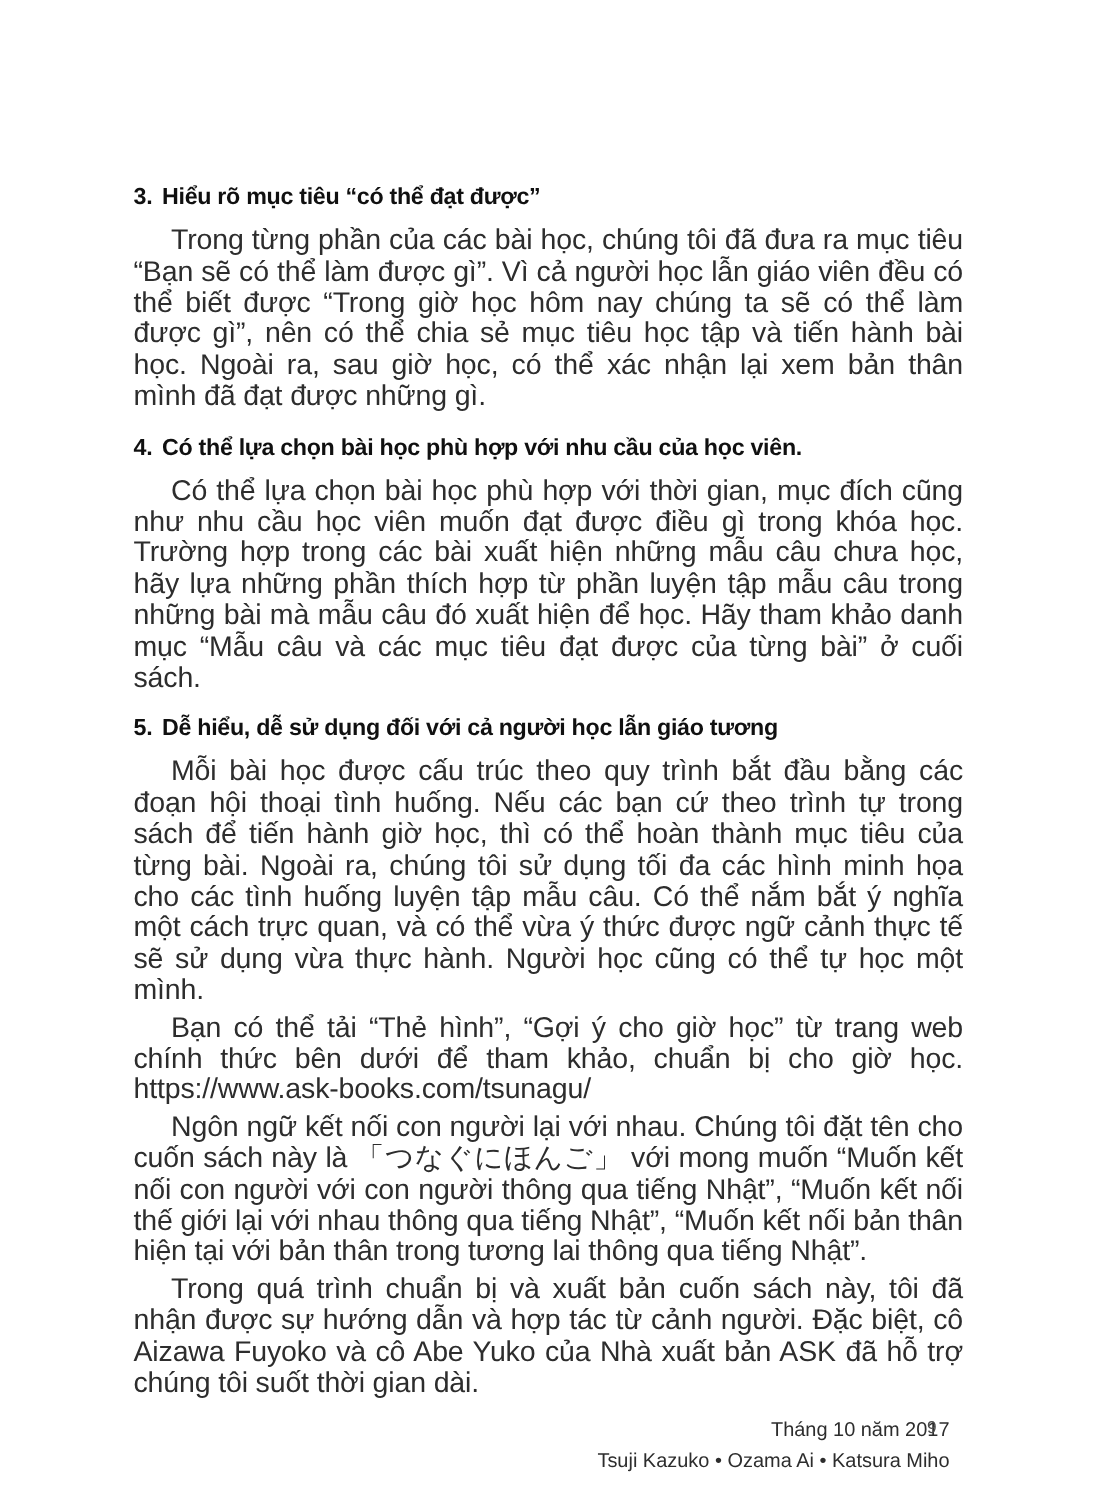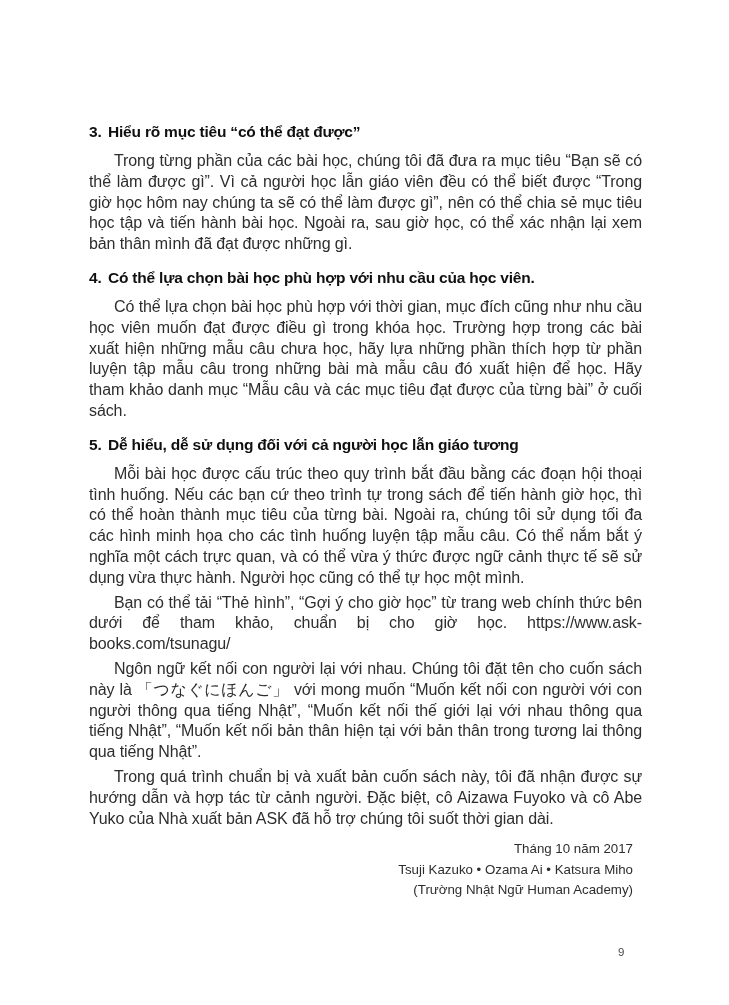--- a/index.html
+++ b/index.html
@@ -33,21 +33,21 @@
     letter-spacing: -0.2px;
   }
   .section:first-child .section-heading {
     margin-top: 0;
   }
   .heading-num {
     flex: 0 0 19px;
   }
   .content p {
     margin: 0 0 4px 0;
-    font-size: 16px;
+    font-size: 19px;
     line-height: 20.8px;
     text-align: justify;
     text-indent: 25px;
     color: #2d2d2d;
     letter-spacing: -0.1px;
   }
   .closing {
     margin-top: 10px;
     text-align: right;
     font-size: 13.3px;
@@ -95,19 +95,18 @@
       </h2>
       <p>Mỗi bài học được cấu trúc theo quy trình bắt đầu bằng các đoạn hội thoại tình huống. Nếu các bạn cứ theo trình tự trong sách để tiến hành giờ học, thì có thể hoàn thành mục tiêu của từng bài. Ngoài ra, chúng tôi sử dụng tối đa các hình minh họa cho các tình huống luyện tập mẫu câu. Có thể nắm bắt ý nghĩa một cách trực quan, và có thể vừa ý thức được ngữ cảnh thực tế sẽ sử dụng vừa thực hành. Người học cũng có thể tự học một mình.</p>
       <p>Bạn có thể tải “Thẻ hình”, “Gợi ý cho giờ học” từ trang web chính thức bên dưới để tham khảo, chuẩn bị cho giờ học. https://www.ask-books.com/tsunagu/</p>
       <p>Ngôn ngữ kết nối con người lại với nhau. Chúng tôi đặt tên cho cuốn sách này là 「つなぐにほんご」 với mong muốn “Muốn kết nối con người với con người thông qua tiếng Nhật”, “Muốn kết nối thế giới lại với nhau thông qua tiếng Nhật”, “Muốn kết nối bản thân hiện tại với bản thân trong tương lai thông qua tiếng Nhật”.</p>
       <p>Trong quá trình chuẩn bị và xuất bản cuốn sách này, tôi đã nhận được sự hướng dẫn và hợp tác từ cảnh người. Đặc biệt, cô Aizawa Fuyoko và cô Abe Yuko của Nhà xuất bản ASK đã hỗ trợ chúng tôi suốt thời gian dài.</p>
     </div>
 
     <div class="closing">
       <div>Tháng 10 năm 2017</div>
       <div>Tsuji Kazuko • Ozama Ai • Katsura Miho</div>
-      <div>(Trường Nhật Ngữ Human Academy)</div>
     </div>
 
   </div>
 
   <div class="page-number">9</div>
 </div>
 
 </body></html>

